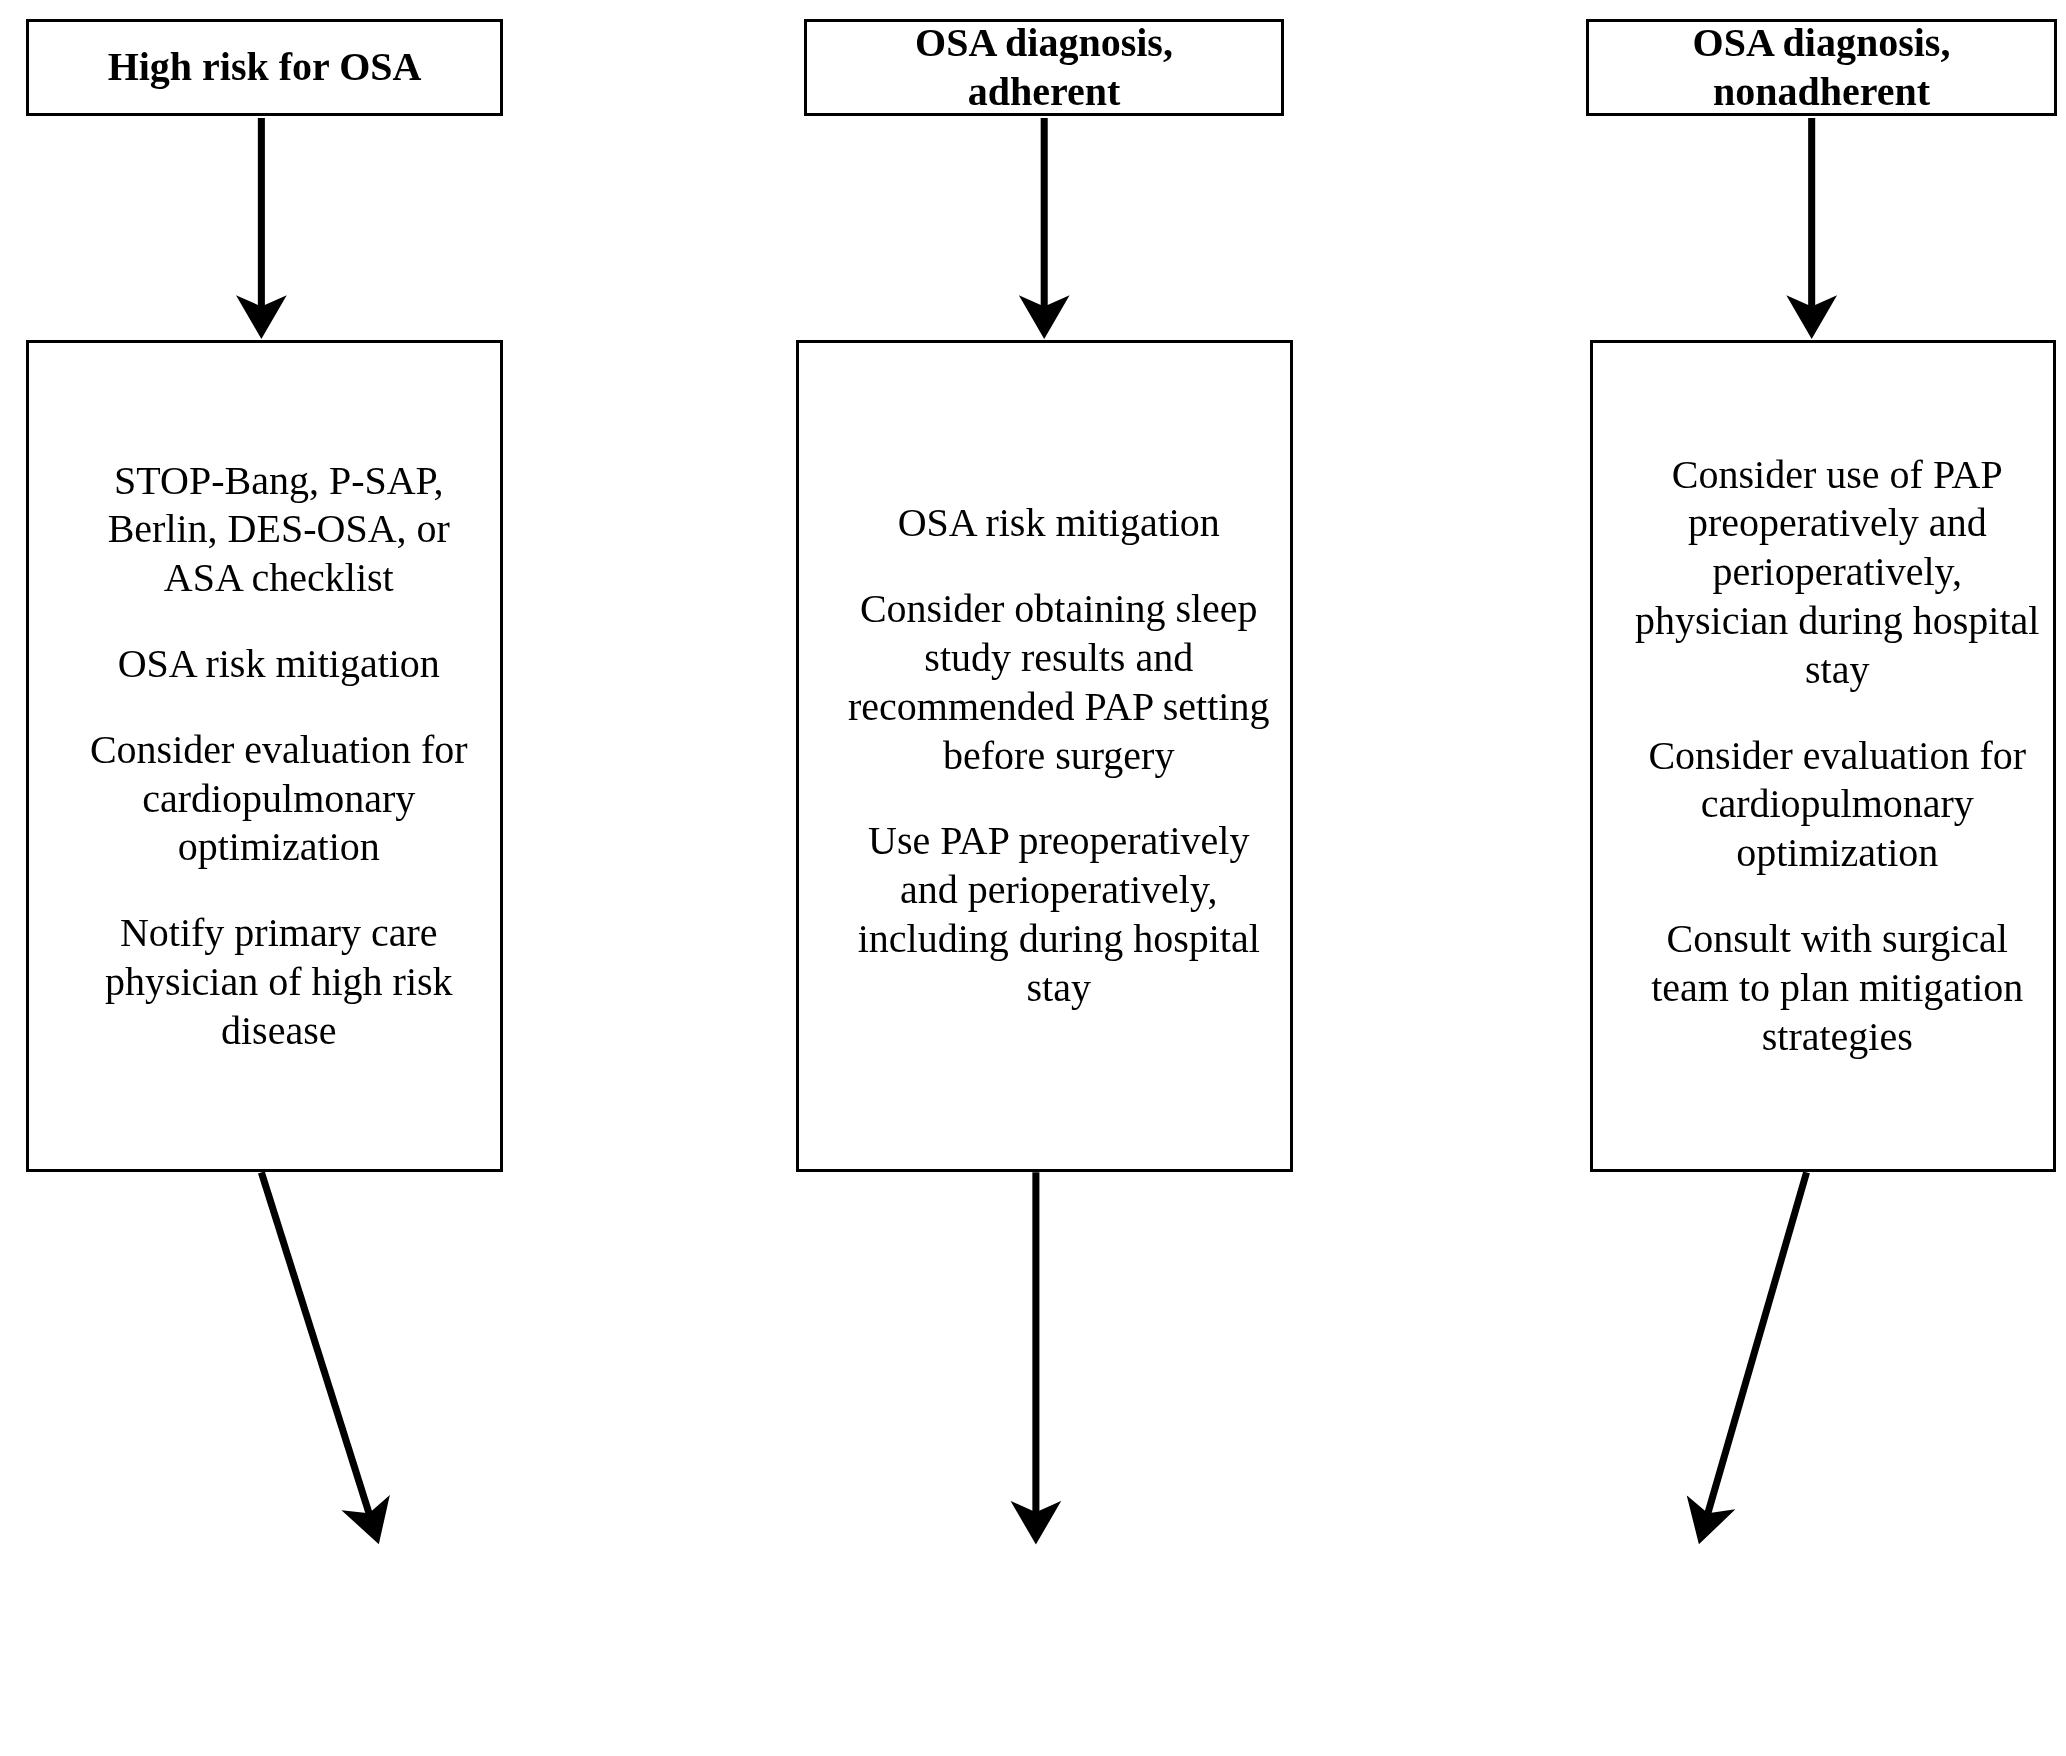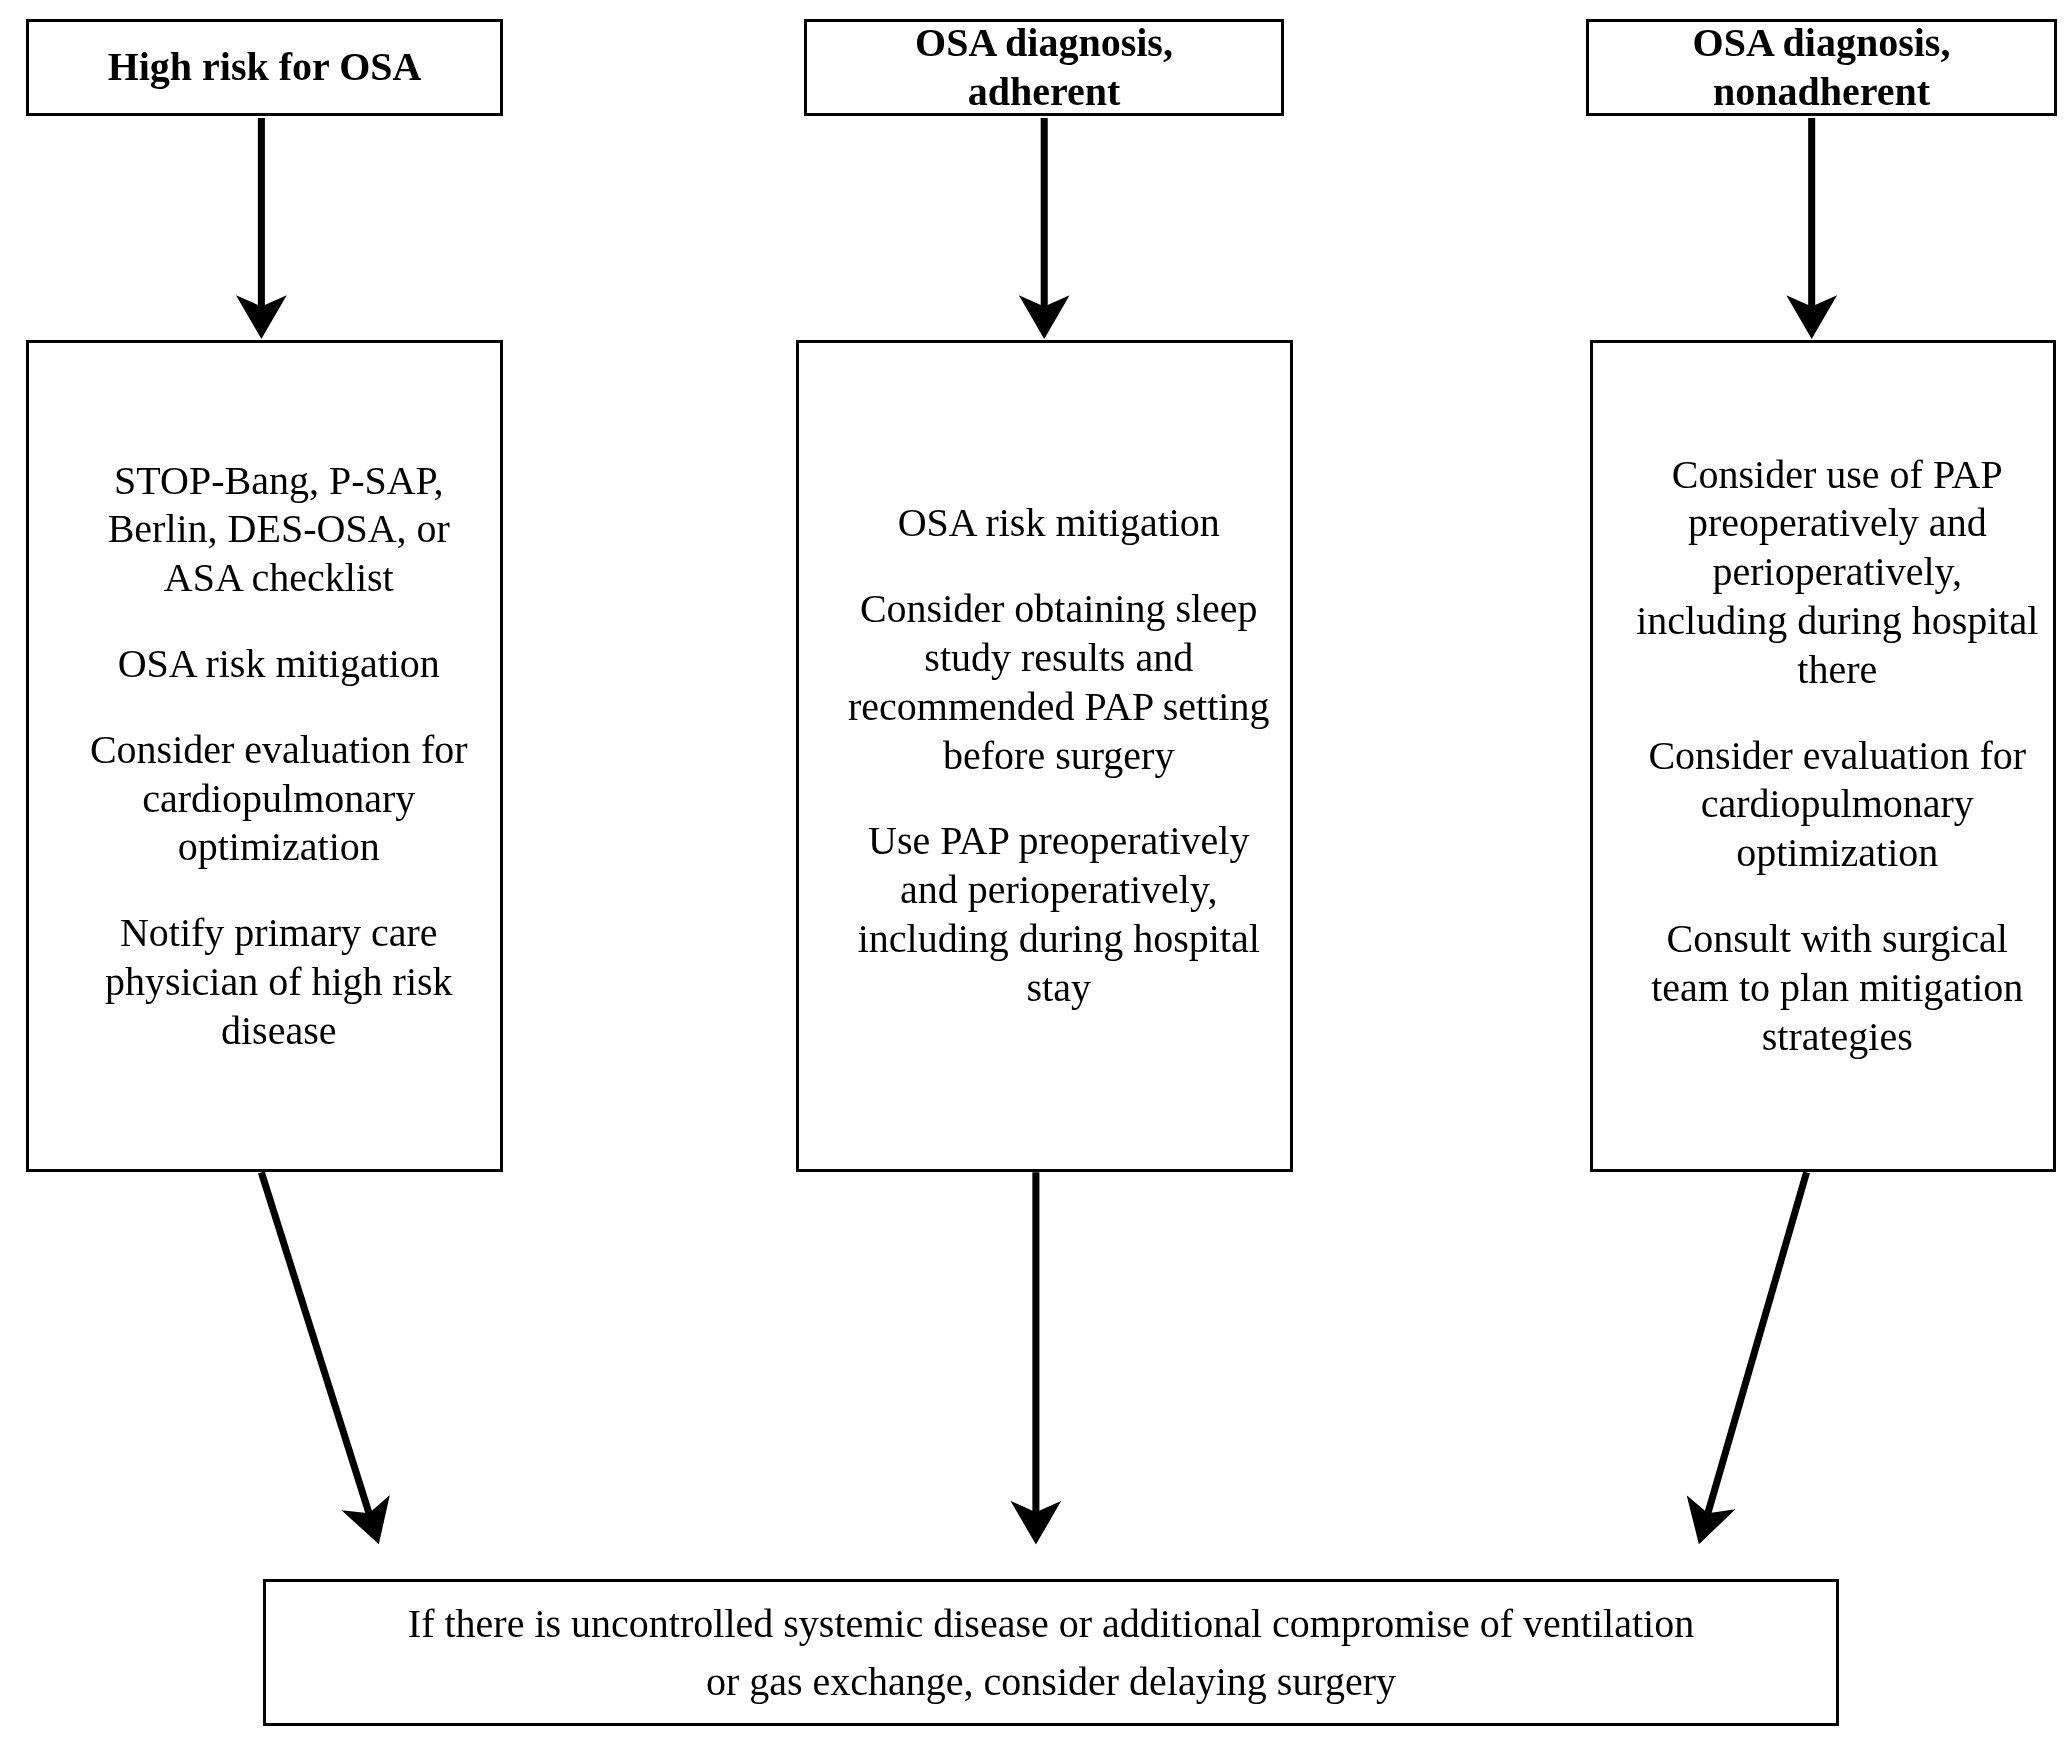--- a/index.html
+++ b/index.html
@@ -102,32 +102,26 @@
   <div class="box main-box" id="main2">
     <div class="box-inner">
       <p>OSA risk mitigation</p>
       <p>Consider obtaining sleep study results and recommended PAP setting before surgery</p>
       <p>Use PAP preoperatively and perioperatively, including during hospital stay</p>
     </div>
   </div>
 
   <div class="box main-box" id="main3">
     <div class="box-inner">
-      <p>Consider use of PAP preoperatively and perioperatively, including during hospital there</p>
+      <p>Consider use of PAP preoperatively and perioperatively, physician during hospital stay</p>
       <p>Consider evaluation for cardiopulmonary optimization</p>
       <p>Consult with surgical team to plan mitigation strategies</p>
     </div>
   </div>
 
-  <div class="box bottom-box" id="bottom">
-    <div class="box-inner">
-      <p>If there is uncontrolled systemic disease or additional compromise of ventilation</p>
-      <p>or gas exchange, consider delaying surgery</p>
-    </div>
-  </div>
 
   <svg class="arrows" viewBox="0 0 3225 2741">
     <defs>
       <marker id="ah" markerWidth="7" markerHeight="8" refX="5.2" refY="4" orient="auto" markerUnits="strokeWidth">
         <path d="M0,0.4 L6.2,4 L0,7.6 L1.6,4 Z" fill="#000000"></path>
       </marker>
     </defs>
 
     <line x1="408" y1="184" x2="408" y2="518" stroke="#000000" stroke-width="11" marker-end="url(#ah)"></line>
 

